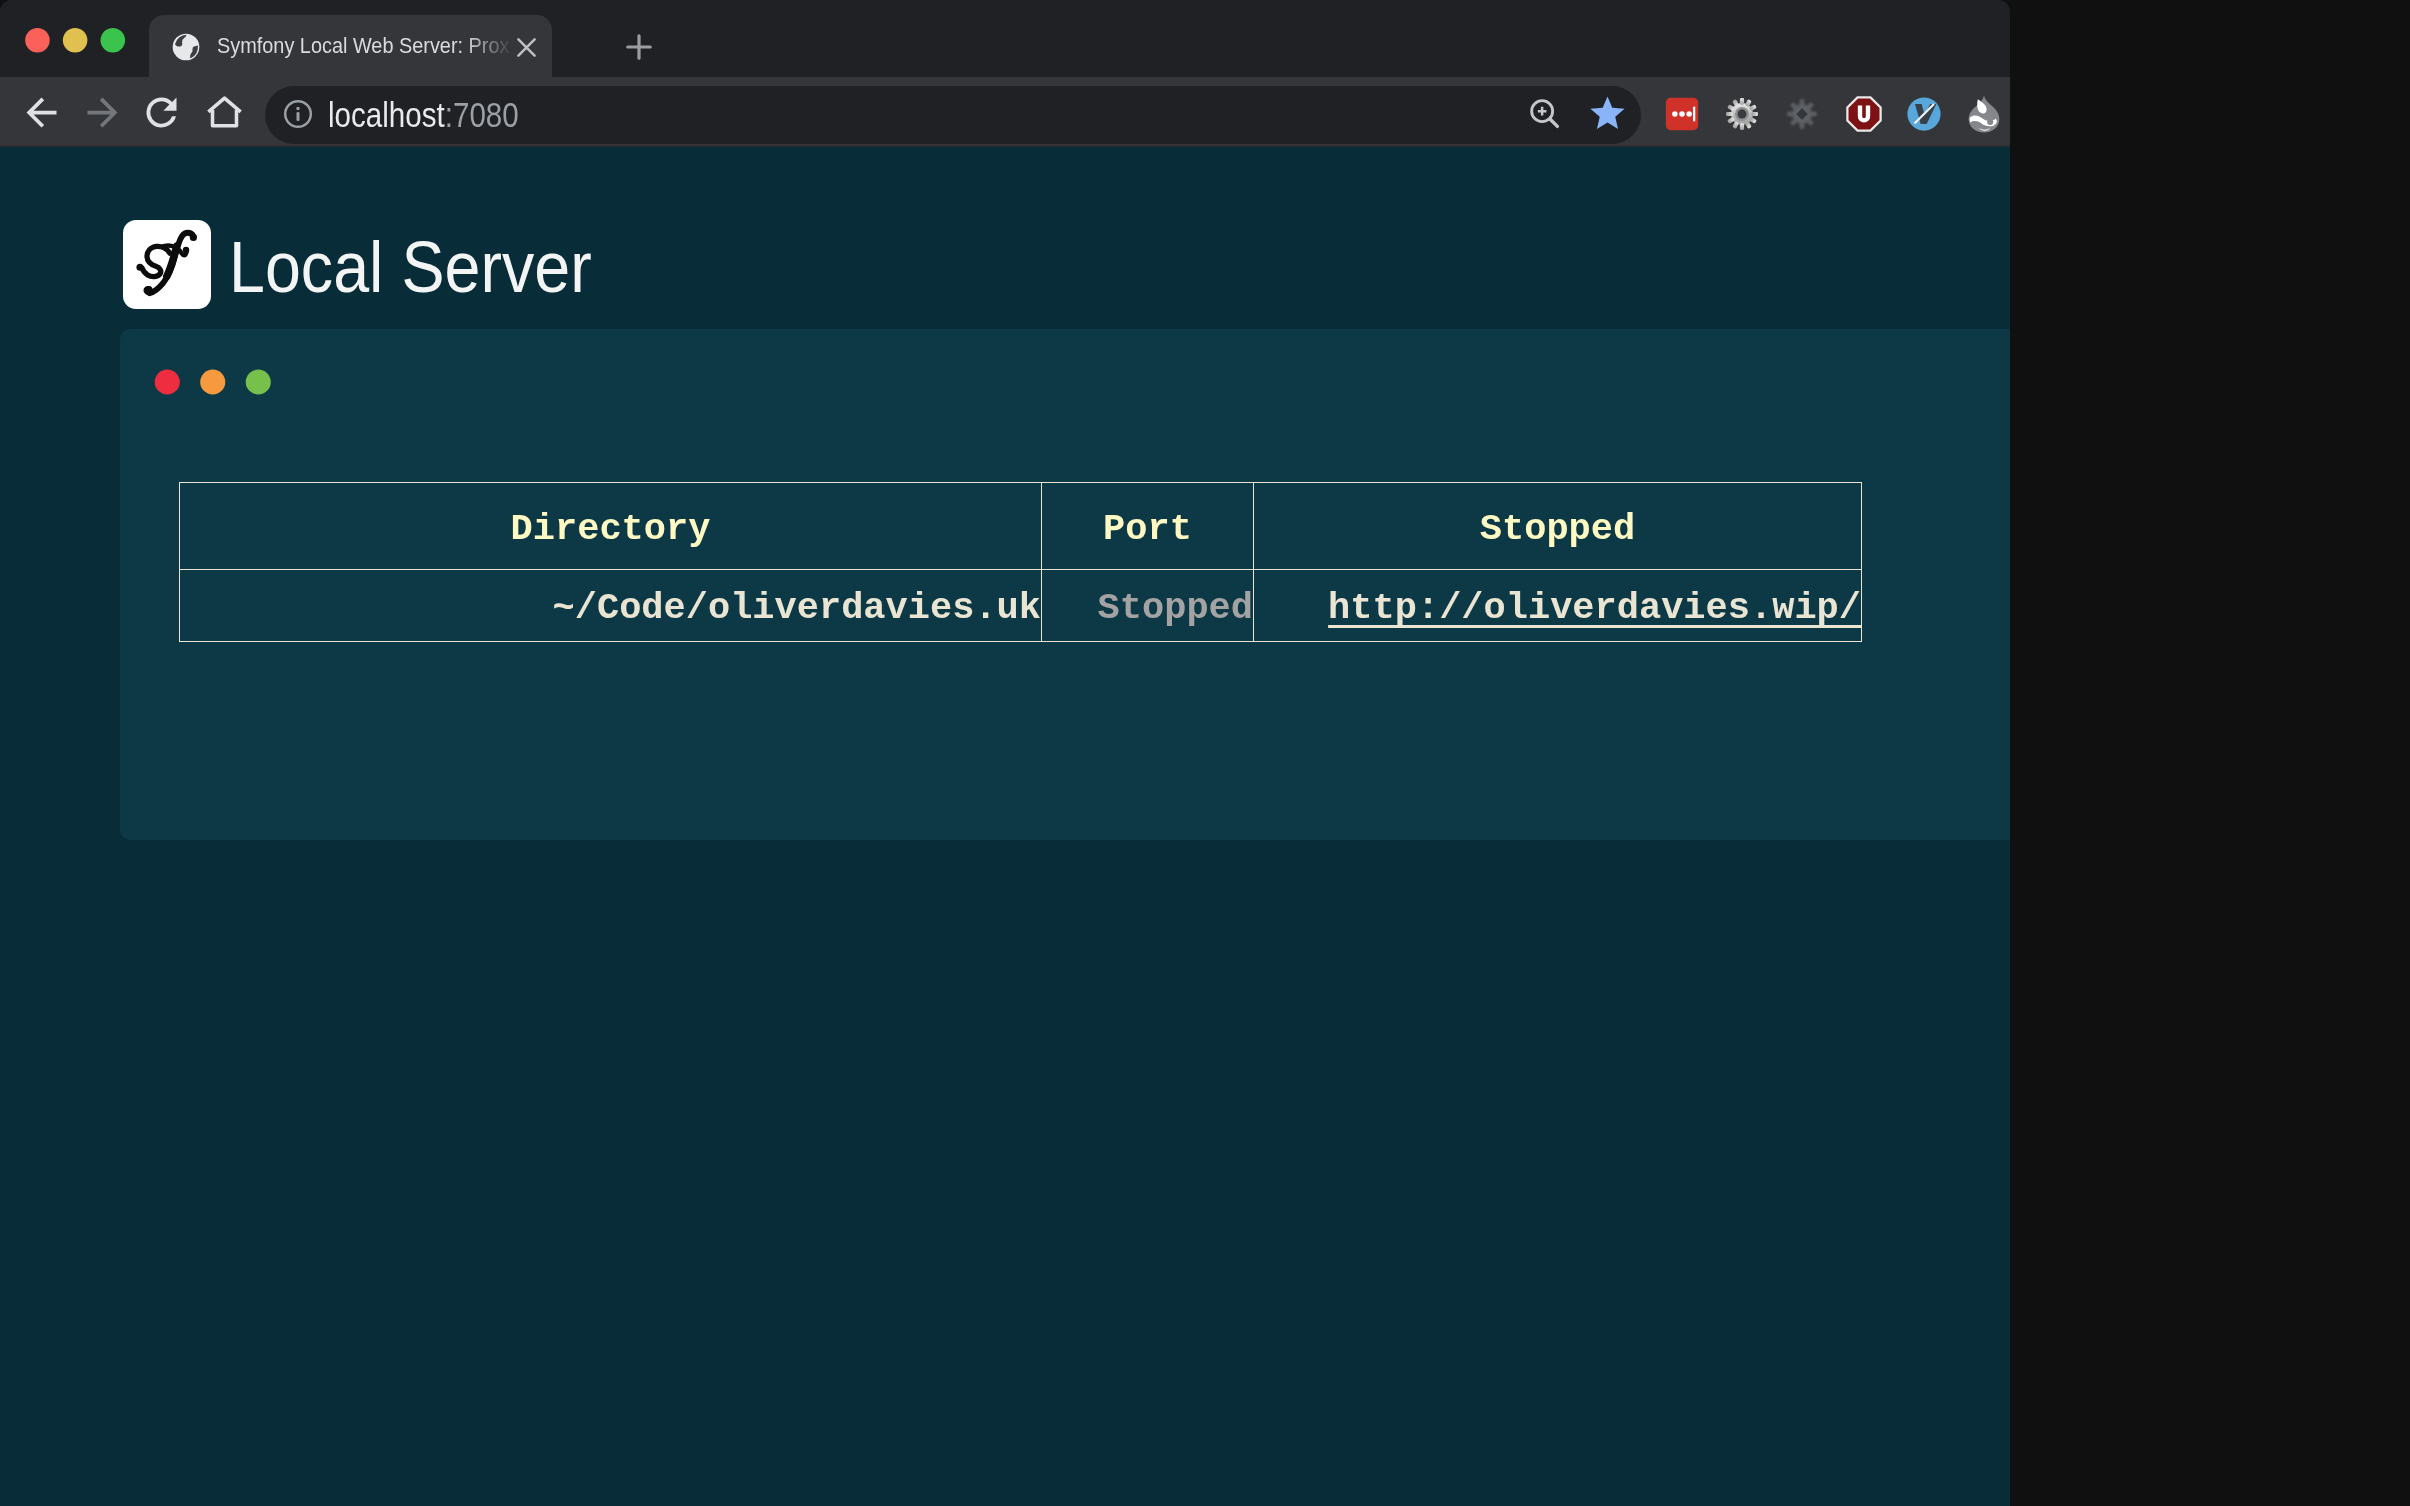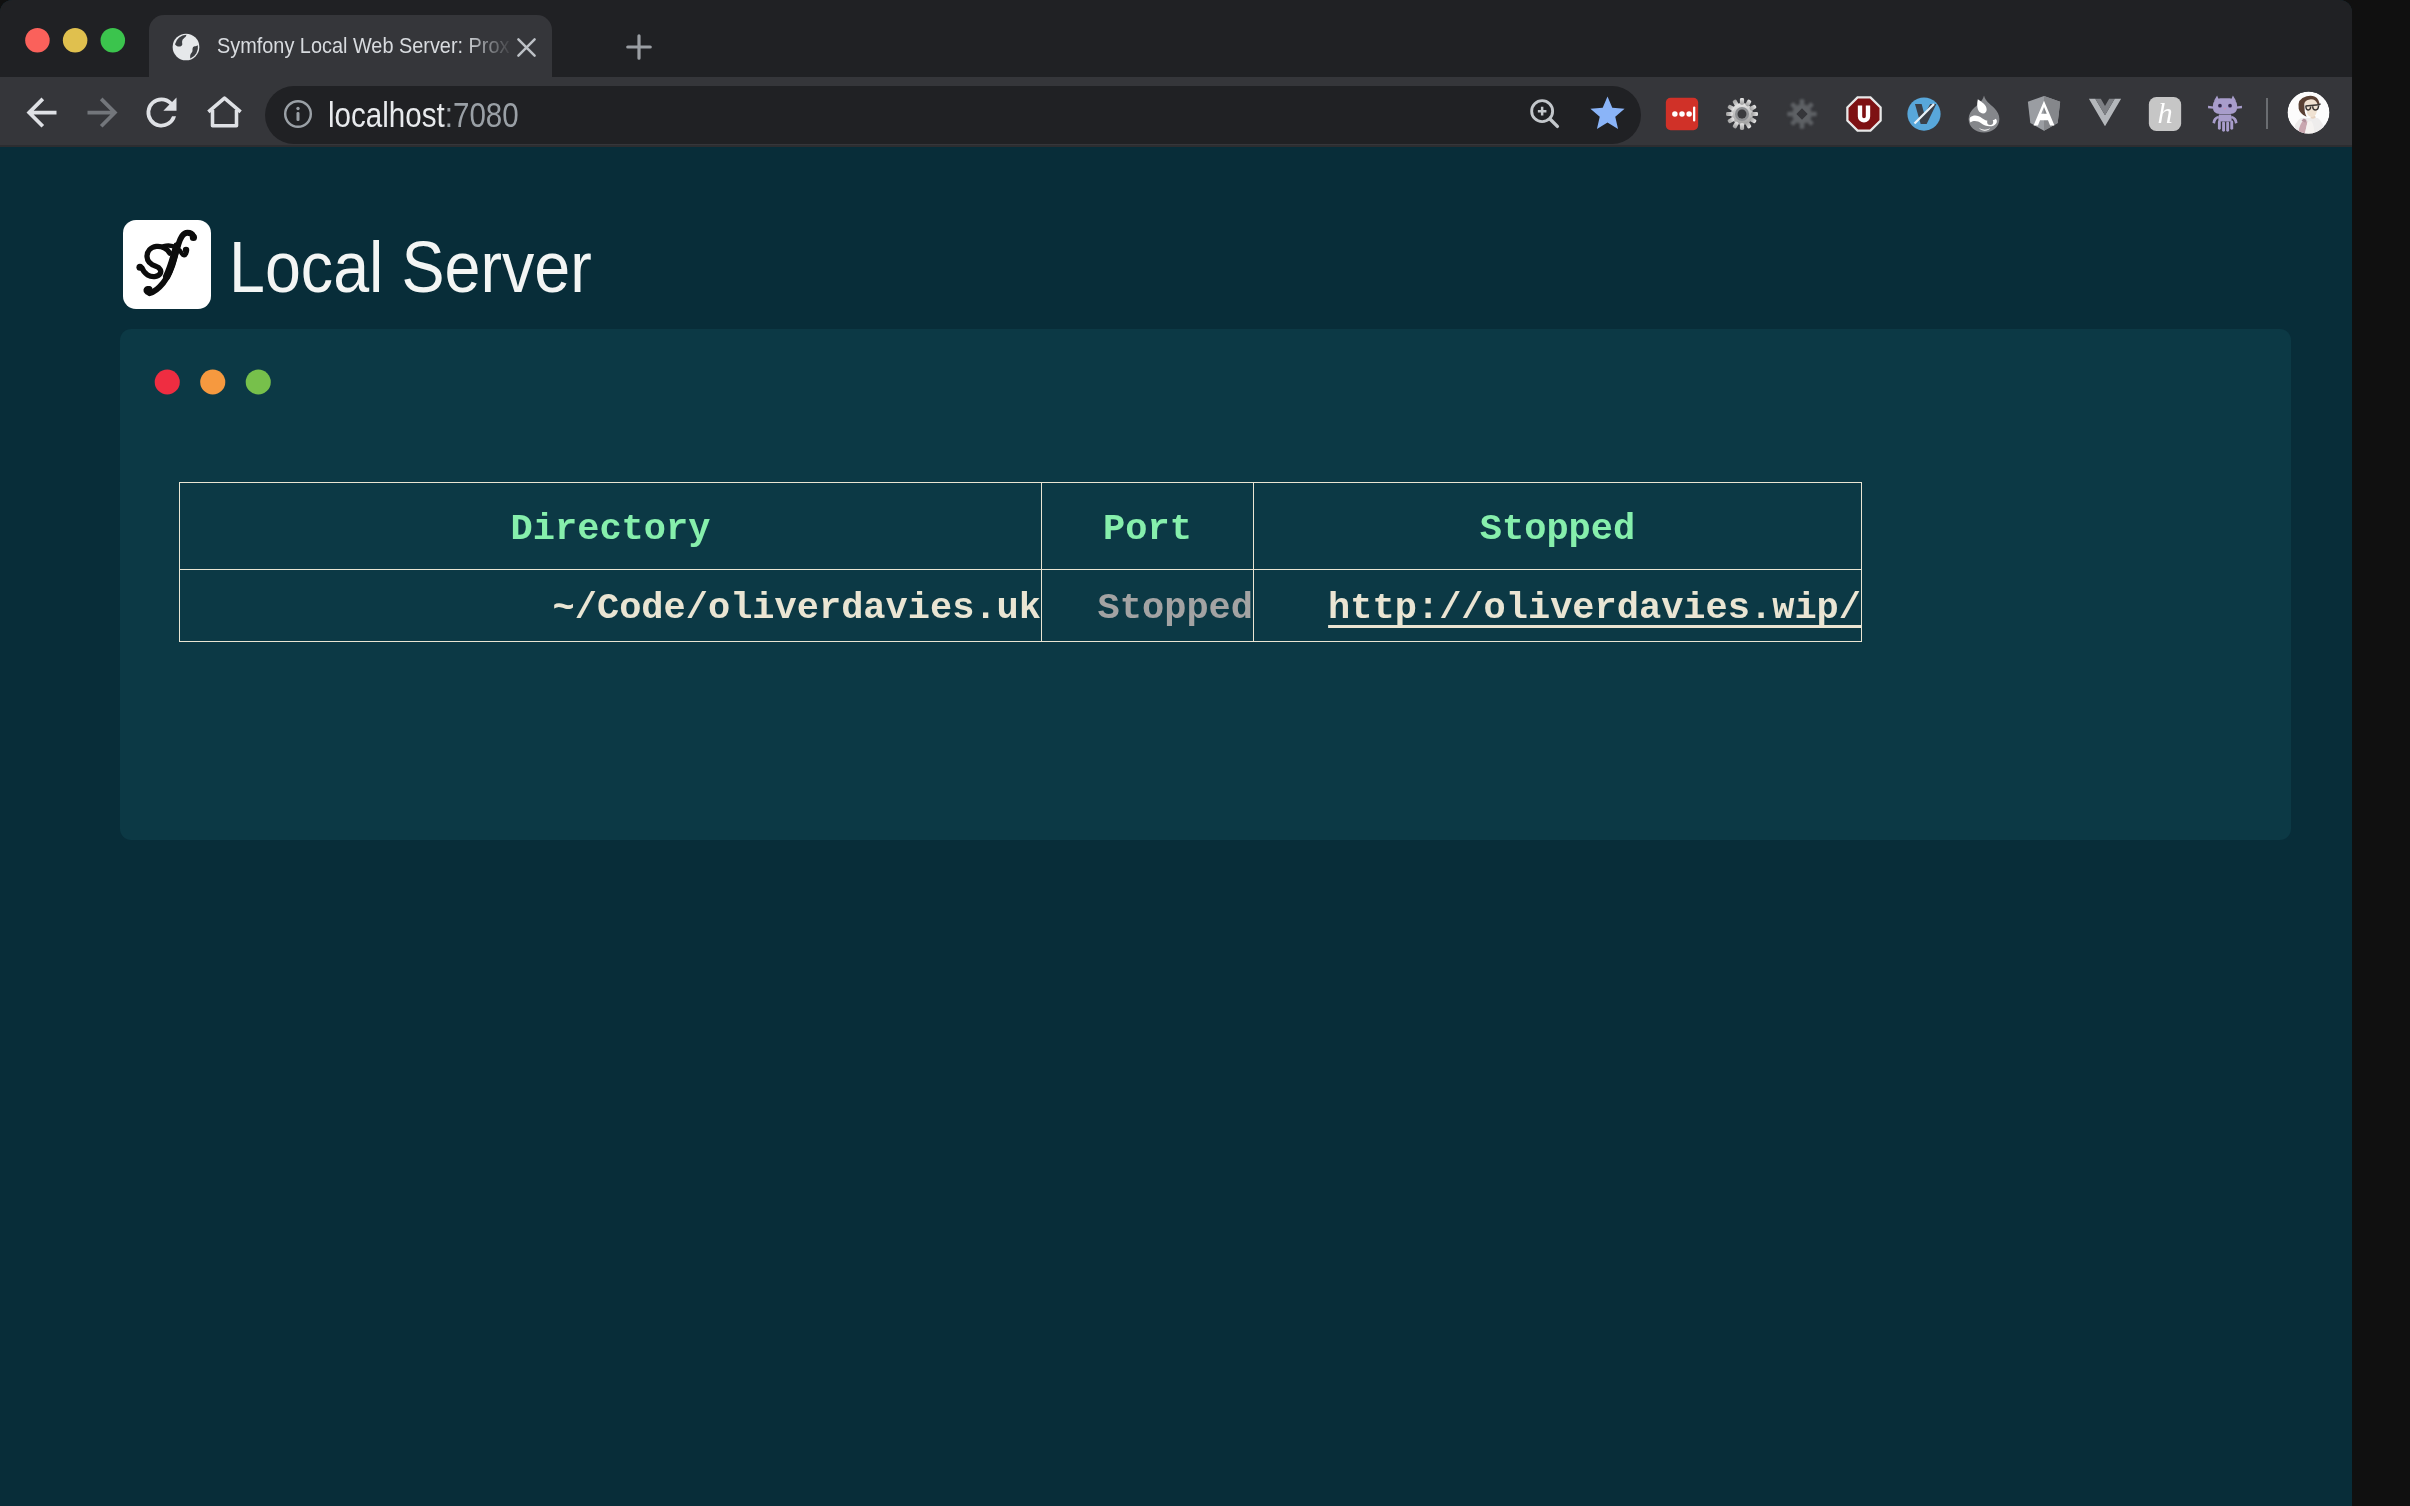--- a/index.html
+++ b/index.html
@@ -1,18 +1,18 @@
 <!DOCTYPE html>
 <html style="font-size:15px"><head>
 <meta charset="utf-8">
 <style>
   * { margin:0; padding:0; box-sizing:border-box; }
   html,body { width:2411px; height:1507px; background:#101010; overflow:hidden; }
   body { font-family:"Liberation Sans", sans-serif; position:relative; }
-  #win { position:absolute; left:0; top:0; width:2352px; height:1507px;
+  #win { position:absolute; left:0; top:0; width:2010px; height:1507px;
          border-radius:12.2px 12.2px 0 0; overflow:hidden; background:#082d39; }
   #tabstrip { position:absolute; left:0; top:0; width:2411px; height:77px; background:#202124; }
   #tab { position:absolute; left:149px; top:15px; width:403px; height:62px;
          background:#35363a; border-radius:15px 15px 0 0; }
   #tabtitle { position:absolute; left:68px; top:0; width:341px; height:62px;
               font-size:22.6px; color:#d8dbdf; line-height:62px; white-space:nowrap; overflow:hidden;
               transform:scaleX(0.88); transform-origin:left top;
               -webkit-mask-image:linear-gradient(90deg,#000 282px,rgba(0,0,0,0) 337px); }
   #toolbar { position:absolute; left:0; top:77px; width:2411px; height:70px; background:#35363a; box-shadow:inset 0 -1.9px 0 #2c2d30; }
   .abs { position:absolute; }
@@ -27,21 +27,21 @@
            background:#fff; border-radius:13px; }
   #lstitle { position:absolute; left:229px; top:221px; font-size:73px; line-height:91px;
              color:#f3f5f4; font-weight:400; letter-spacing:0px;
              transform:scaleX(0.885); transform-origin:left top; }
   #panel { position:absolute; left:120px; top:329px; width:2171px; height:511px;
            background:#0c3945; border-radius:11.3px; }
   #ptable { position:absolute; left:59px; top:153px; border-collapse:collapse; table-layout:fixed;
             width:1682px; font-family:"Liberation Mono",monospace; font-weight:700; font-size:37px;
             color:#eae5d3; }
   #ptable { border:1.9px solid #eae5d3; }
-  #ptable th { border:1.9px solid #eae5d3; color:#86efac; height:79px; line-height:79px;
+  #ptable th { border:1.9px solid #eae5d3; color:#fef9c3; height:79px; line-height:79px;
                padding-top:6.6px; text-align:center; font-weight:700; }
   #ptable td { border-left:1.9px solid #eae5d3; border-right:1.9px solid #eae5d3;
                height:65px; line-height:65px; text-align:right; padding-left:23.5px; }
   #ptable tr.r1 td { padding-top:6.6px; }
   .gold { color:#a3a3a3; }
   .lnk { color:#eae5d3; text-decoration:underline; text-decoration-thickness:2.8px; text-underline-offset:6.6px; }
 </style>
 </head>
 <body>
 <div id="win">

